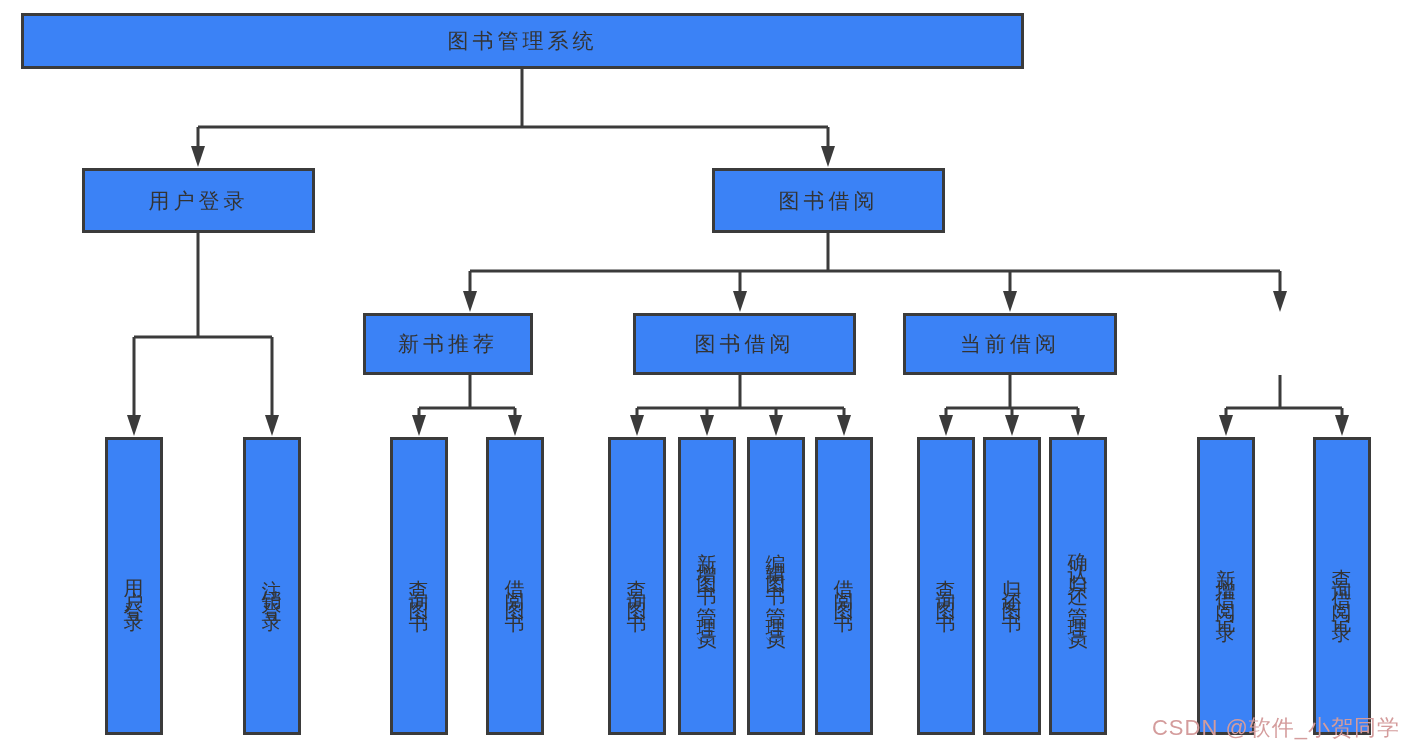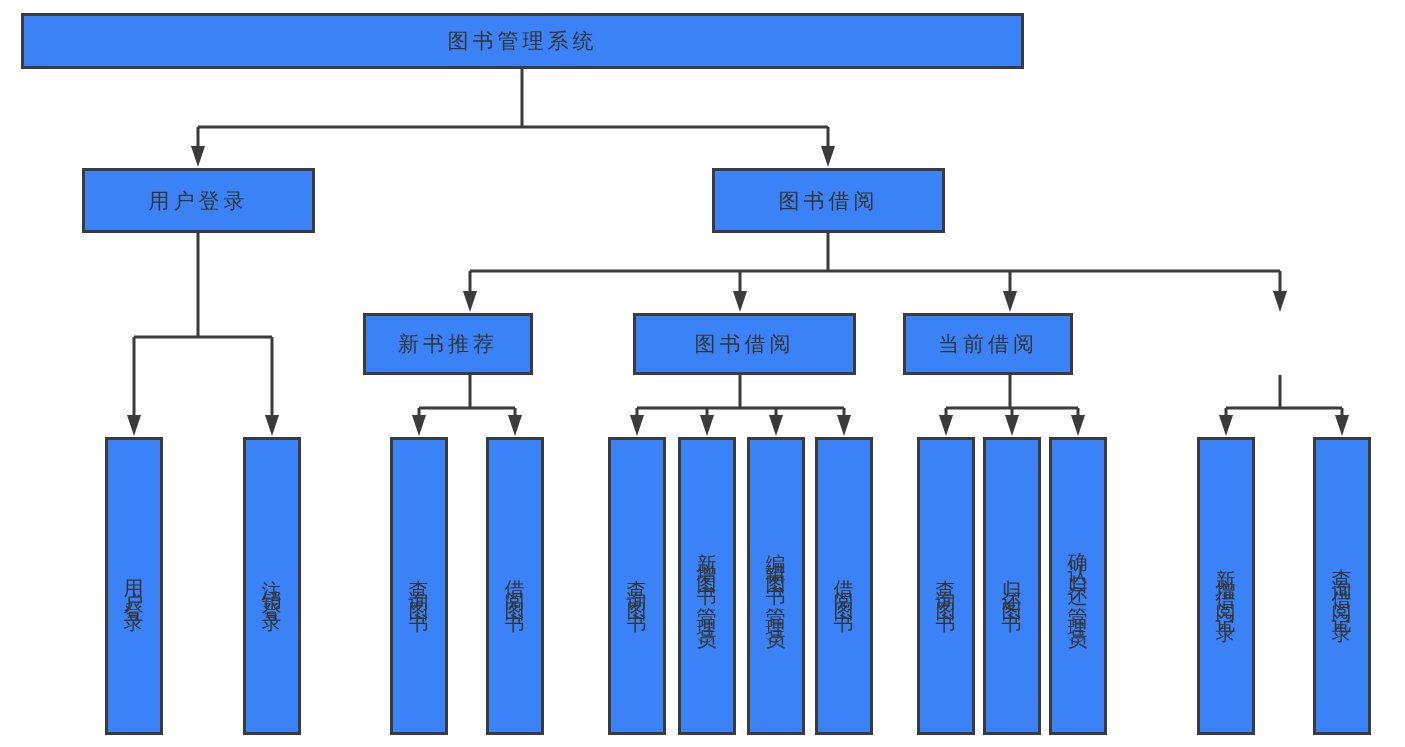--- a/index.html
+++ b/index.html
@@ -109,21 +109,21 @@
   <div class="box hbox" style="left:712px;top:168px;width:233px;height:65px;">
     <span class="label">图书借阅</span>
   </div>
 
   <div class="box hbox" style="left:363px;top:313px;width:170px;height:62px;">
     <span class="label">新书推荐</span>
   </div>
   <div class="box hbox" style="left:633px;top:313px;width:223px;height:62px;">
     <span class="label">图书借阅</span>
   </div>
-  <div class="box hbox" style="left:903px;top:313px;width:170px;height:62px;">
+  <div class="box hbox" style="left:903px;top:313px;width:214px;height:62px;">
     <span class="label">当前借阅</span>
   </div>
 
   <div class="box vbox" style="left:105px;top:437px;width:58px;height:298px;">
     <span class="label">用户登录</span>
   </div>
   <div class="box vbox" style="left:243px;top:437px;width:58px;height:298px;">
     <span class="label">注销登录</span>
   </div>
 
@@ -157,14 +157,15 @@
     <span class="label">确认归还（管理员）</span>
   </div>
 
   <div class="box vbox" style="left:1197px;top:437px;width:58px;height:298px;">
     <span class="label">新增借阅记录</span>
   </div>
   <div class="box vbox" style="left:1313px;top:437px;width:58px;height:298px;">
     <span class="label">查询借阅记录</span>
   </div>
 
+  <div id="watermark">CSDN @软件_小贺同学</div>
 
 </div>
 
 </body></html>

